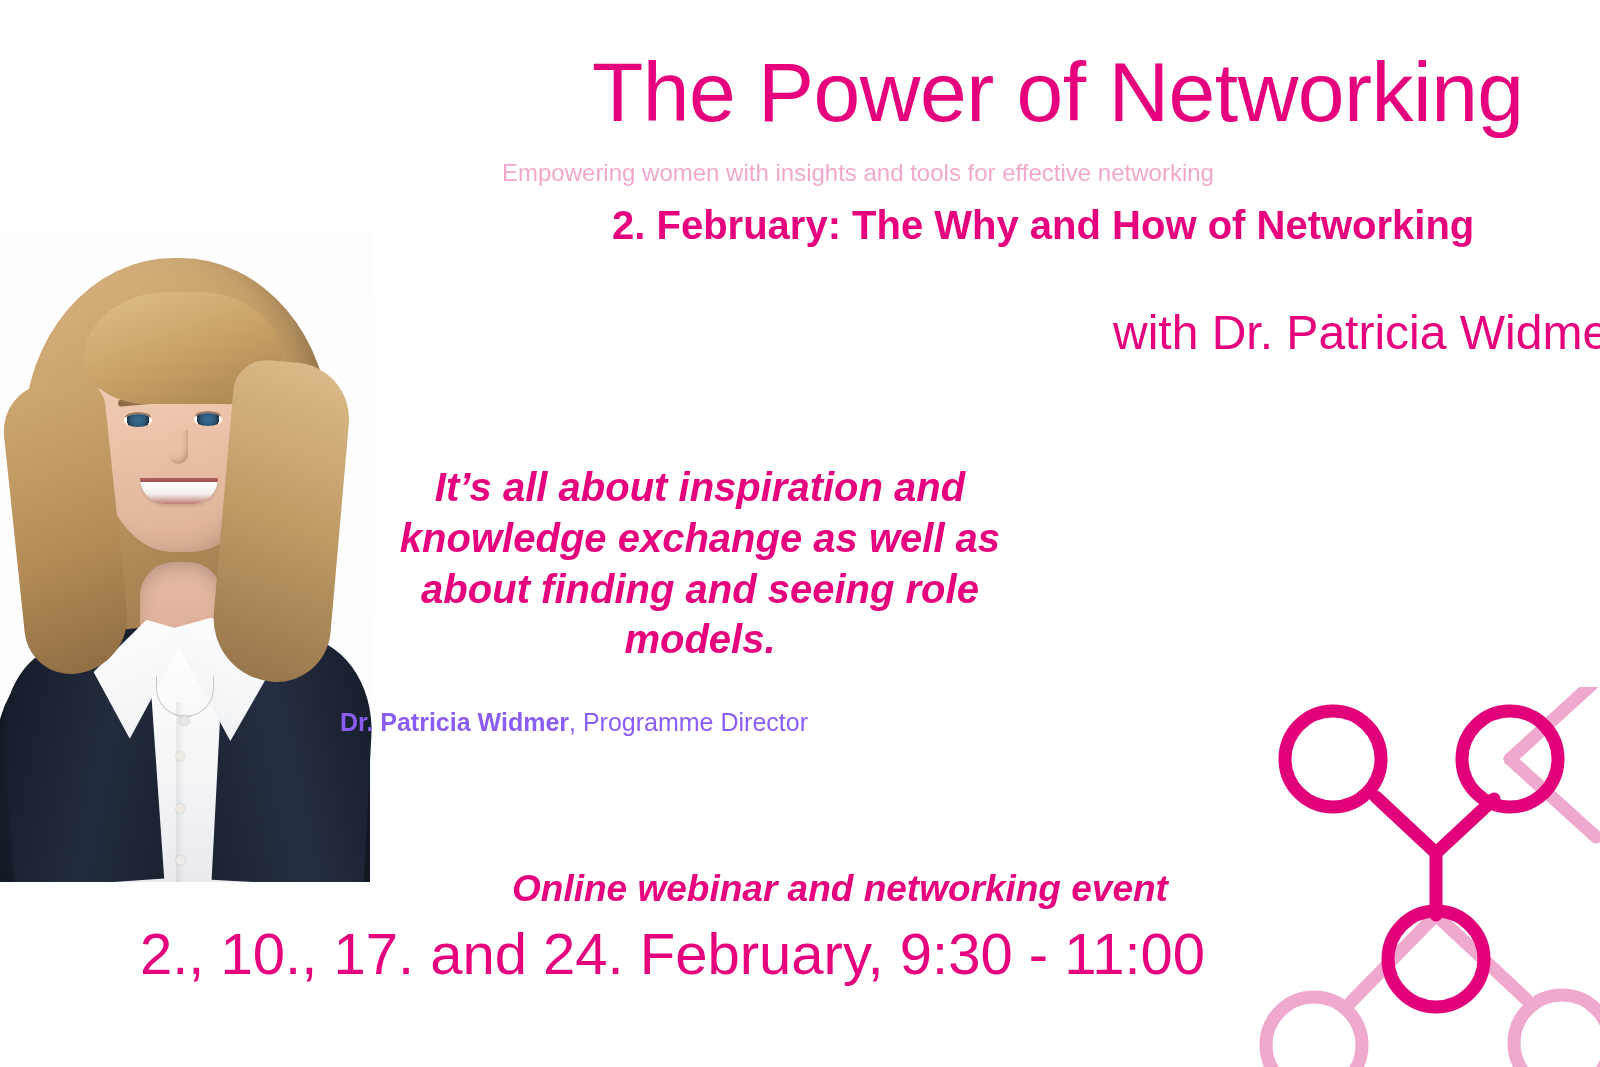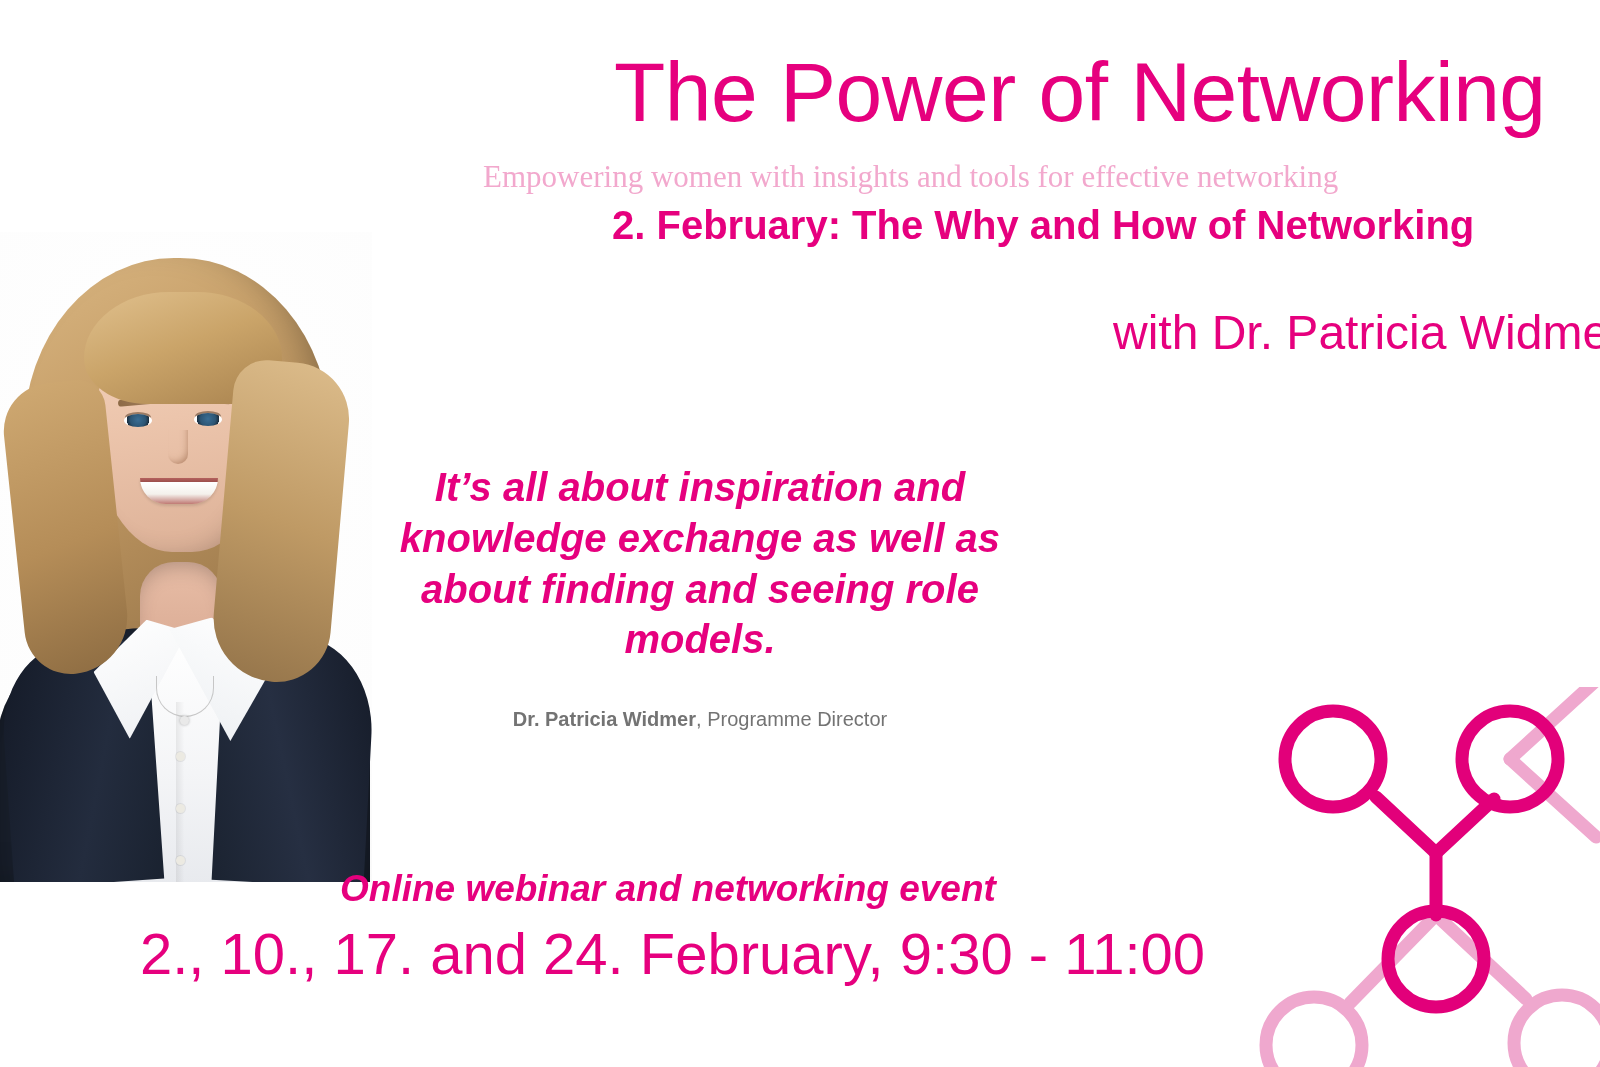--- a/index.html
+++ b/index.html
@@ -179,29 +179,27 @@
 
   
   .title {
     position: absolute;
     left: 592px; top: 48px;
     font-size: 84px;
     line-height: 1.05;
     color: #e6007e;
     white-space: nowrap;
     letter-spacing: -0.5px;
-    margin-left: 22px;
   }
   .subtitle {
     position: absolute;
-    left: 483px; top: 159px;
-    font-size: 31px;
+    left: 502px; top: 159px;
+    font-size: 24px;
     color: #f2a8cd;
     white-space: nowrap;
-    font-family: Liberation Serif, serif;
   }
   .session {
     position: absolute;
     left: 612px; top: 203px;
     font-size: 40px;
     font-weight: bold;
     color: #e6007e;
     white-space: nowrap;
   }
   .speaker-line {
@@ -219,31 +217,30 @@
     font-size: 40px;
     line-height: 1.27;
     font-style: italic;
     font-weight: bold;
     color: #e6007e;
   }
   .attribution {
     position: absolute;
     left: 340px; top: 706px;
     width: 720px;
-    text-align: center;
-    font-size: 20px;
+    font-size: 25px;
     line-height: 1.35;
-    color: #737373;
+    color: #8b5cf6;
   }
   .attribution .name { font-weight: bold; }
   .event-type {
     position: absolute;
     left: 340px; top: 868px;
     width: 1000px;
-    text-align: left;
+    text-align: center;
     font-size: 37px;
     font-style: italic;
     font-weight: bold;
     color: #e6007e;
   }
   .event-dates {
     position: absolute;
     left: 140px; top: 920px;
     width: 1200px;
     text-align: left;

